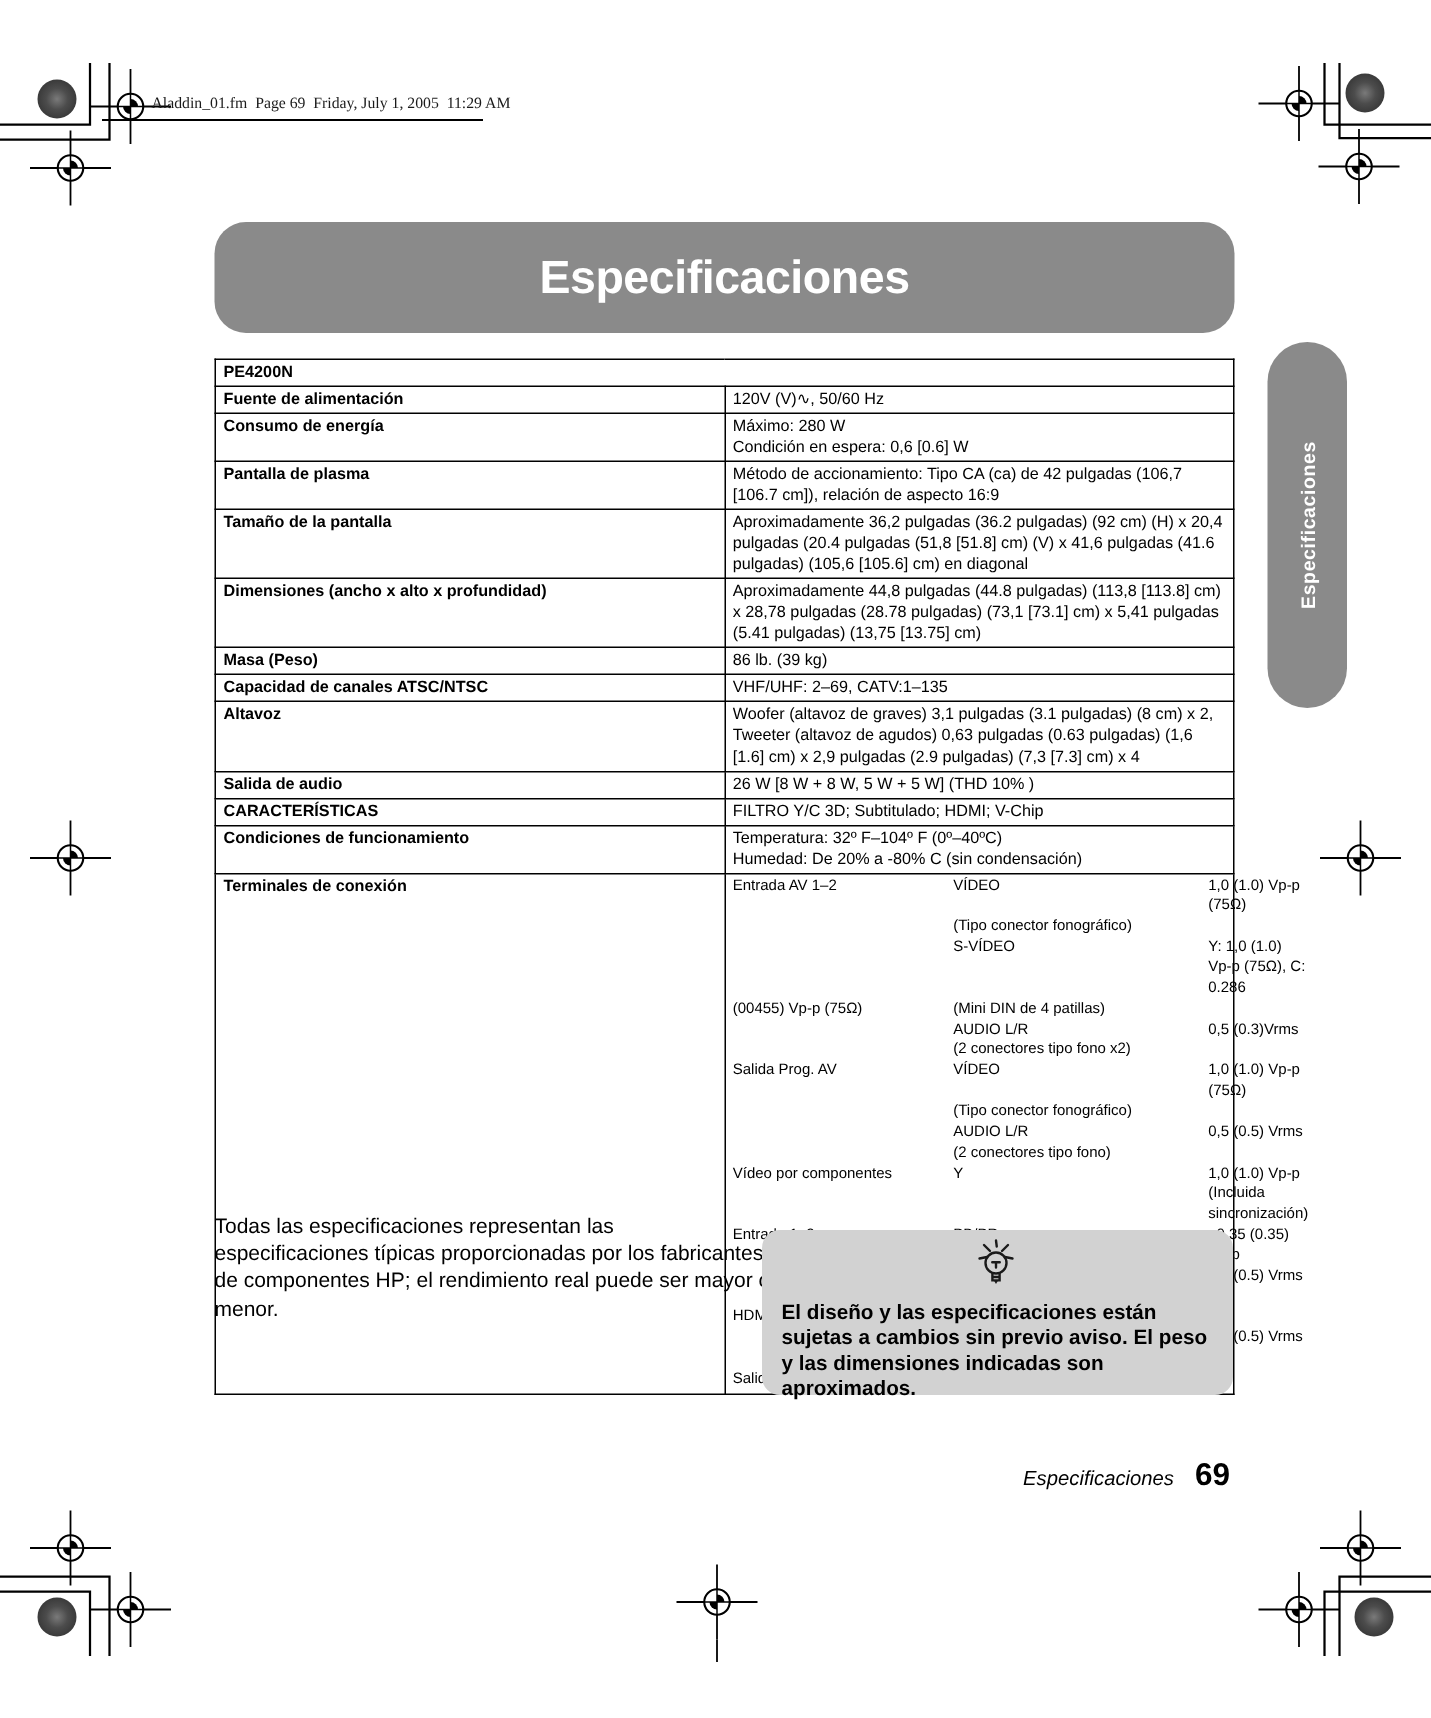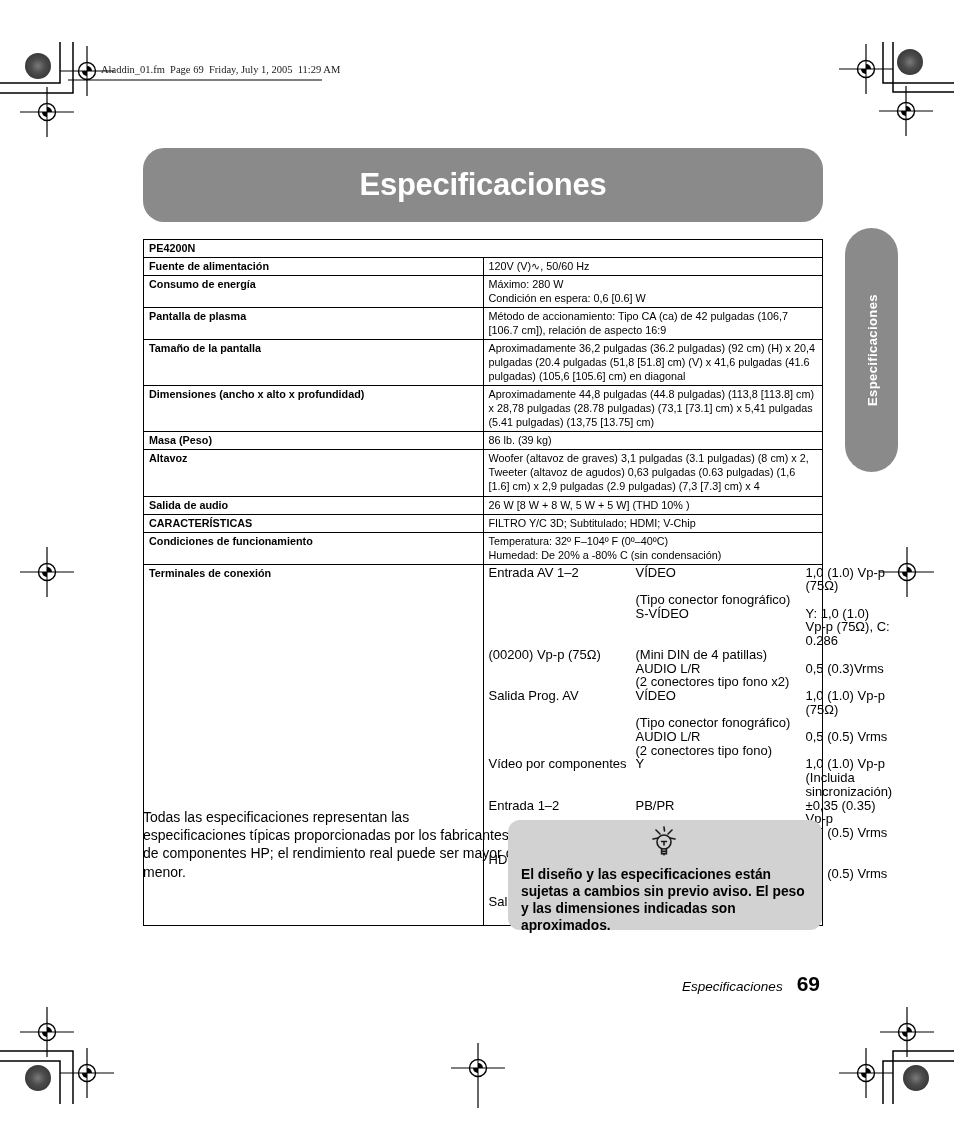--- a/index.html
+++ b/index.html
@@ -36,21 +36,21 @@
     position:absolute; left:143px; top:239px; width:680px;
     border-collapse:collapse; border:1.5px solid #000;
     font-size:10.8px; line-height:1.3; table-layout:fixed;
   }
   .spec-table td { border:1px solid #000; padding:1px 5px 2px 5px; vertical-align:top; }
   .spec-table td.lbl { width:152px; font-weight:bold;margin-left:40px; }
   .spec-table td.val { white-space:pre-line; }
   .spec-table td.model-cell { font-weight:bold; }
   .spec-table td.val-term { padding:1px 5px 3px 5px; }
 
-  .tgrid { display:grid; grid-template-columns:147px 170px 1fr; font-size:13px; }
+  .tgrid { display:grid; grid-template-columns:147px 170px 1fr; font-size:10px; }
   .tgrid span { min-height:13.7px; line-height:13.7px; }
 
   .disclaimer {
     position:absolute; left:143px; top:808px; width:372px; margin:0;
     font-size:14px; line-height:1.3;
   }
 
   .tip {
     position:absolute; left:508px; top:820px; width:314px; height:110px;
     background:var(--tipbox_gray,#d2d2d2); border-radius:12px;
@@ -157,20 +157,24 @@
         <tr>
           <td class="lbl">Dimensiones (ancho x alto x profundidad)</td>
           <td class="val">Aproximadamente 44,8 pulgadas (44.8 pulgadas) (113,8 [113.8] cm) x 28,78 pulgadas (28.78 pulgadas) (73,1 [73.1] cm) x 5,41 pulgadas (5.41 pulgadas) (13,75 [13.75] cm)</td>
         </tr>
 
         <tr>
           <td class="lbl">Masa (Peso)</td>
           <td class="val">86 lb. (39 kg)</td>
         </tr>
 
+        <tr>
+          <td class="lbl">Capacidad de canales ATSC/NTSC</td>
+          <td class="val">VHF/UHF: 2–69, CATV:1–135</td>
+        </tr>
 
         <tr>
           <td class="lbl">Altavoz</td>
           <td class="val">Woofer (altavoz de graves) 3,1 pulgadas (3.1 pulgadas) (8 cm) x 2, Tweeter (altavoz de agudos) 0,63 pulgadas (0.63 pulgadas) (1,6 [1.6] cm) x 2,9 pulgadas (2.9 pulgadas) (7,3 [7.3] cm) x 4</td>
         </tr>
 
         <tr>
           <td class="lbl">Salida de audio</td>
           <td class="val">26 W [8 W + 8 W, 5 W + 5 W] (THD 10% )</td>
         </tr>
@@ -197,21 +201,21 @@
               <span>1,0 (1.0) Vp-p (75Ω)</span>
 
               <span></span>
               <span>(Tipo conector fonográfico)</span>
               <span></span>
 
               <span></span>
               <span>S-VÍDEO</span>
               <span>Y: 1,0 (1.0) Vp-p (75Ω), C: 0.286</span>
 
-              <span>(00200) Vp-p (75Ω)</span>
+              <span>(00455) Vp-p (75Ω)</span>
               <span>(Mini DIN de 4 patillas)</span>
               <span></span>
 
               <span></span>
               <span>AUDIO L/R</span>
               <span>0,5 (0.3)Vrms</span>
 
               <span></span>
               <span>(2 conectores tipo fono x2)</span>
               <span></span>

